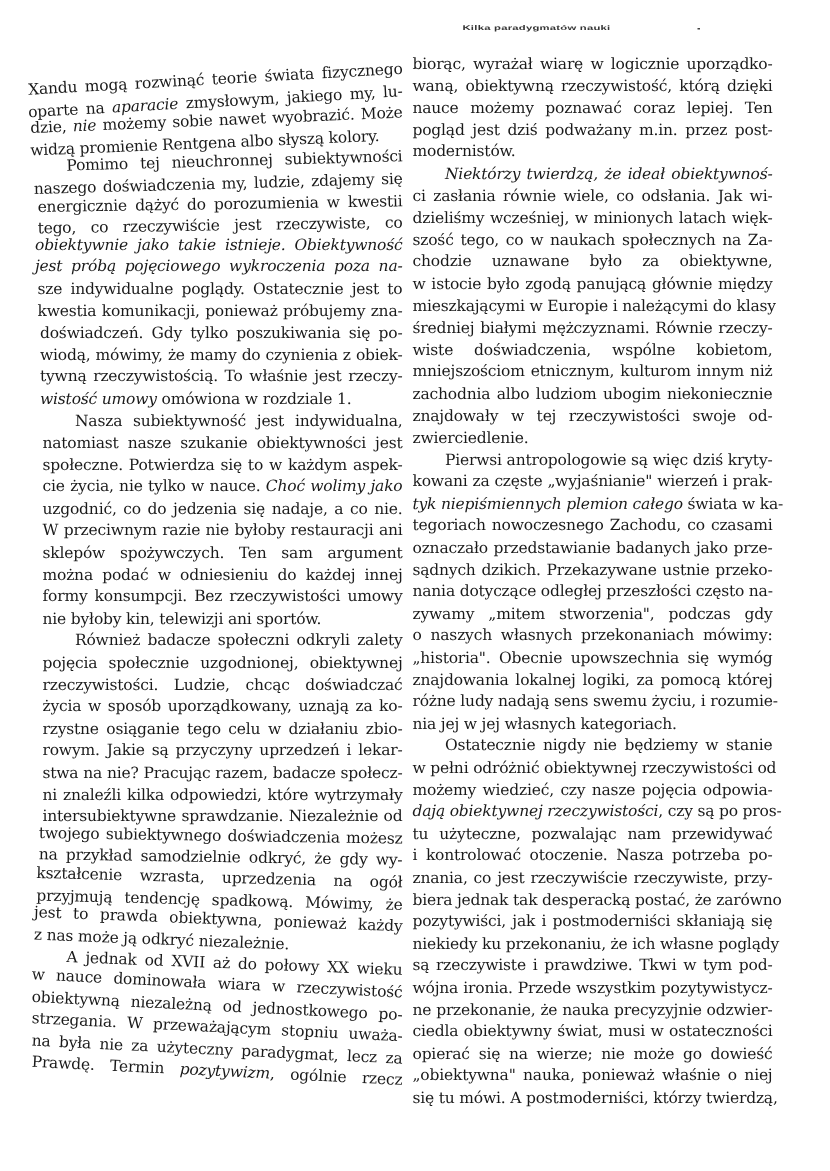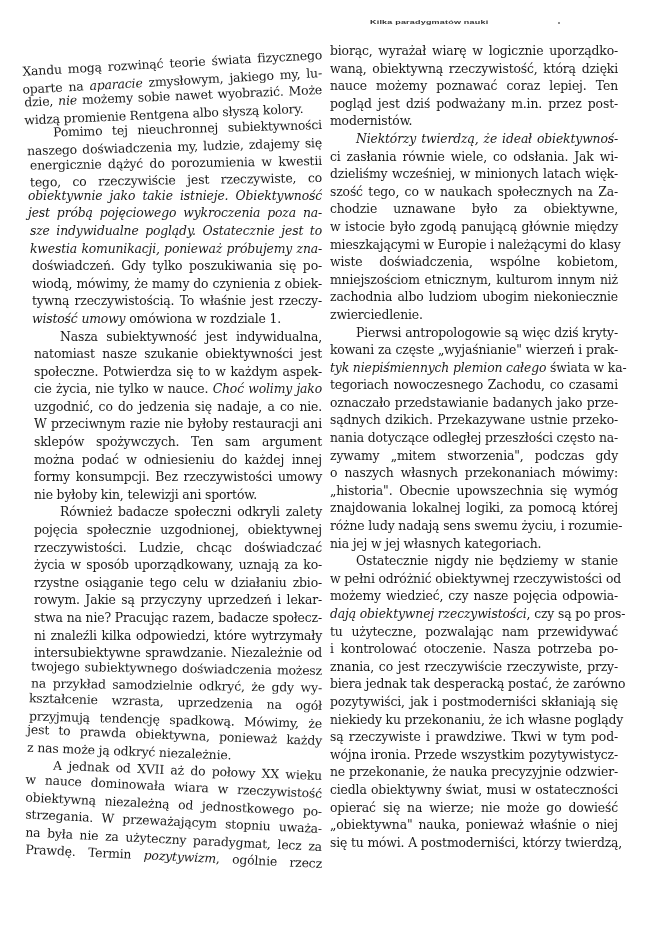--- a/index.html
+++ b/index.html
@@ -10,21 +10,21 @@
     .col-left { left: 34px; }
     .col-right { left: 330px; top: 42px; }
     .line { display: block; font-size: 12.4px; line-height: 17.6px; height: 17.6px; white-space: nowrap; text-align: justify; text-align-last: justify; letter-spacing: -0.15px; }
     .line.last { text-align-last: left; }
     .line.indent { padding-left: 26px; }
     .line.bend-1 { transform: rotate(-3.2deg); transform-origin: right center; margin-left: -12px; }
     .line.bend-2 { transform: rotate(-2.4deg); transform-origin: right center; margin-left: -10px; }
     .line.bend-3 { transform: rotate(-1.6deg); transform-origin: right center; margin-left: -7px; }
     .line.bend-4 { transform: rotate(-0.9deg); transform-origin: right center; margin-left: -4px; }
     .line.shift-1 { margin-left: -6px; font-style: italic; }
-    .line.shift-2 { margin-left: -4px; font-style: italic; }
+    .line.shift-2 { margin-left: -4px; }
     .line.shift-3 { margin-left: -2px; }
     .line.bendB-1 { transform: rotate(0.9deg); transform-origin: right center; margin-left: -3px; }
     .line.bendB-2 { transform: rotate(1.5deg); transform-origin: right center; margin-left: -5px; }
     .line.bendB-3 { transform: rotate(2.2deg); transform-origin: right center; margin-left: -7px; }
     .line.bendB-4 { transform: rotate(2.8deg); transform-origin: right center; margin-left: -9px; }
     em { font-style: italic; }
   </style>
 </head>
 <body>
 
@@ -88,23 +88,25 @@
     <span class="line ">nauce możemy poznawać coraz lepiej. Ten</span>
     <span class="line ">pogląd jest dziś podważany m.in. przez post-</span>
     <span class="line last">modernistów.</span>
     <span class="line indent"><em>Niektórzy twierdzą, że ideał obiektywnoś-</em></span>
     <span class="line ">ci zasłania równie wiele, co odsłania. Jak wi-</span>
     <span class="line ">dzieliśmy wcześniej, w minionych latach więk-</span>
     <span class="line ">szość tego, co w naukach społecznych na Za-</span>
     <span class="line ">chodzie uznawane było za obiektywne,</span>
     <span class="line ">w istocie było zgodą panującą głównie między</span>
     <span class="line ">mieszkającymi w Europie i należącymi do klasy</span>
+    <span class="line ">średniej białymi mężczyznami. Równie rzeczy-</span>
     <span class="line ">wiste doświadczenia, wspólne kobietom,</span>
     <span class="line ">mniejszościom etnicznym, kulturom innym niż</span>
     <span class="line ">zachodnia albo ludziom ubogim niekoniecznie</span>
+    <span class="line ">znajdowały w tej rzeczywistości swoje od-</span>
     <span class="line last">zwierciedlenie.</span>
     <span class="line indent">Pierwsi antropologowie są więc dziś kryty-</span>
     <span class="line ">kowani za częste „wyjaśnianie" wierzeń i prak-</span>
     <span class="line "><em>tyk niepiśmiennych plemion całego</em> świata w ka-</span>
     <span class="line ">tegoriach nowoczesnego Zachodu, co czasami</span>
     <span class="line ">oznaczało przedstawianie badanych jako prze-</span>
     <span class="line ">sądnych dzikich. Przekazywane ustnie przeko-</span>
     <span class="line ">nania dotyczące odległej przeszłości często na-</span>
     <span class="line ">zywamy „mitem stworzenia", podczas gdy</span>
     <span class="line ">o naszych własnych przekonaniach mówimy:</span>

